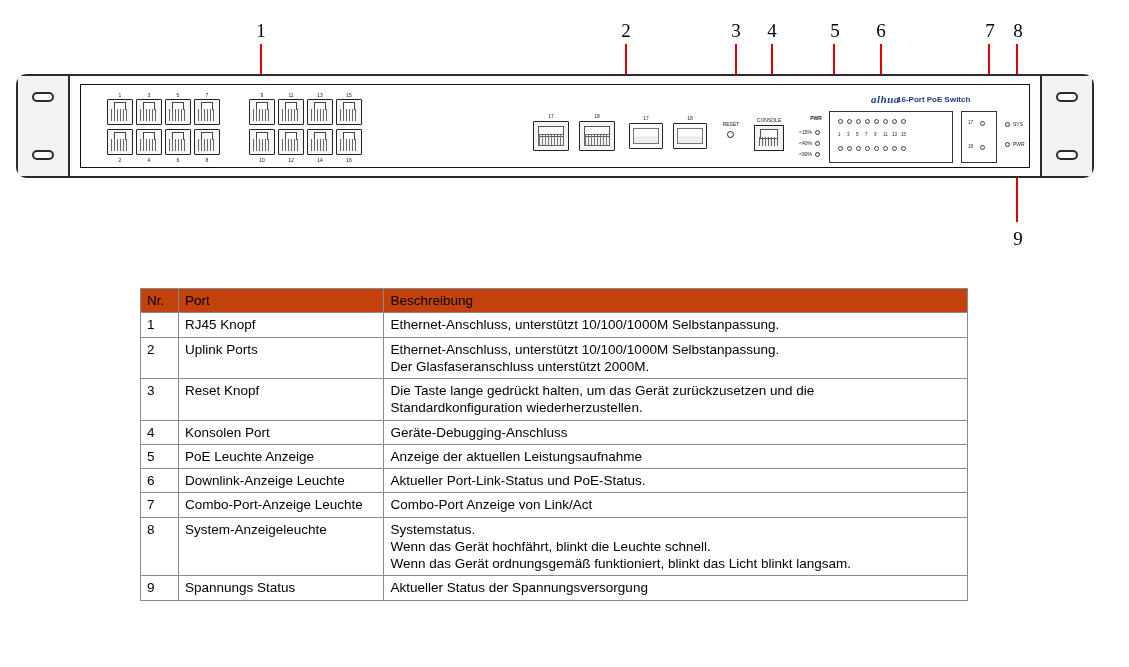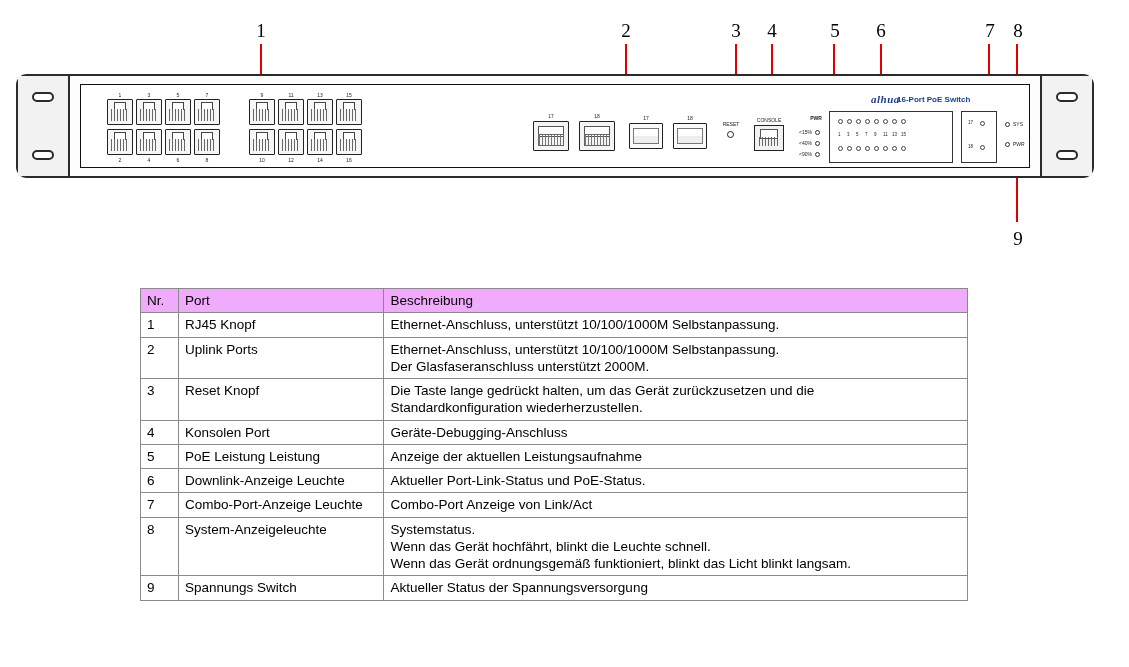--- a/index.html
+++ b/index.html
@@ -317,21 +317,21 @@
   }
   table.spec th, table.spec td {
     border: 1px solid #8a8a8a;
     padding: 3px 6px;
     vertical-align: top;
     line-height: 1.28;
     text-align: left;
     font-weight: normal;
   }
   table.spec thead th {
-    background: #f0abfc;
+    background: #c2410c;
     padding-left: 6px;
   }
   col.c-nr { width: 38px; }
   col.c-name { width: 206px; }
   col.c-desc { width: 584px; }
   .cell-line { display: block; white-space: nowrap; overflow: hidden; }
 </style>
 </head>
 <body>
 
@@ -562,21 +562,21 @@
       </tr>
       <tr>
         <td>4</td>
         <td>Konsolen Port</td>
         <td>
           <span class="cell-line">Geräte-Debugging-Anschluss</span>
         </td>
       </tr>
       <tr>
         <td>5</td>
-        <td>PoE Leistung Leistung</td>
+        <td>PoE Leuchte Anzeige</td>
         <td>
           <span class="cell-line">Anzeige der aktuellen Leistungsaufnahme</span>
         </td>
       </tr>
       <tr>
         <td>6</td>
         <td>Downlink-Anzeige Leuchte</td>
         <td>
           <span class="cell-line">Aktueller Port-Link-Status und PoE-Status.</span>
         </td>
@@ -592,20 +592,20 @@
         <td>8</td>
         <td>System-Anzeigeleuchte</td>
         <td>
           <span class="cell-line">Systemstatus.</span>
           <span class="cell-line">Wenn das Gerät hochfährt, blinkt die Leuchte schnell.</span>
           <span class="cell-line">Wenn das Gerät ordnungsgemäß funktioniert, blinkt das Licht blinkt langsam.</span>
         </td>
       </tr>
       <tr>
         <td>9</td>
-        <td>Spannungs Switch</td>
+        <td>Spannungs Status</td>
         <td>
           <span class="cell-line">Aktueller Status der Spannungsversorgung</span>
         </td>
       </tr>
     </tbody>
   </table>
 </div>
 
 </body></html>

